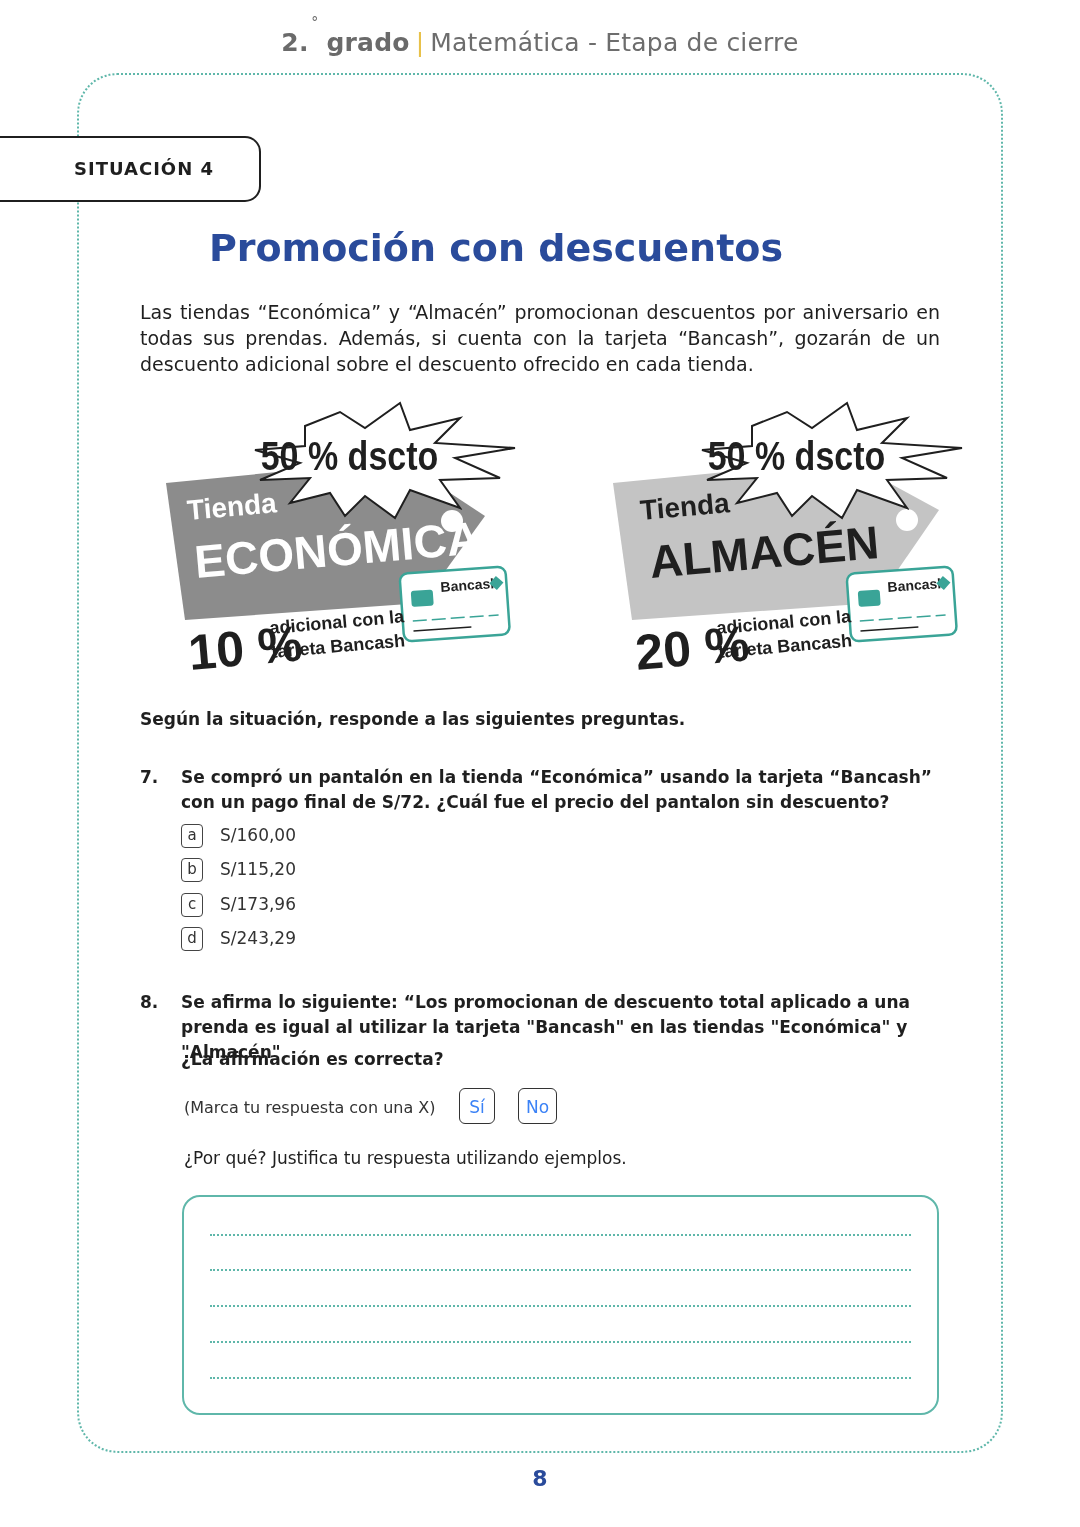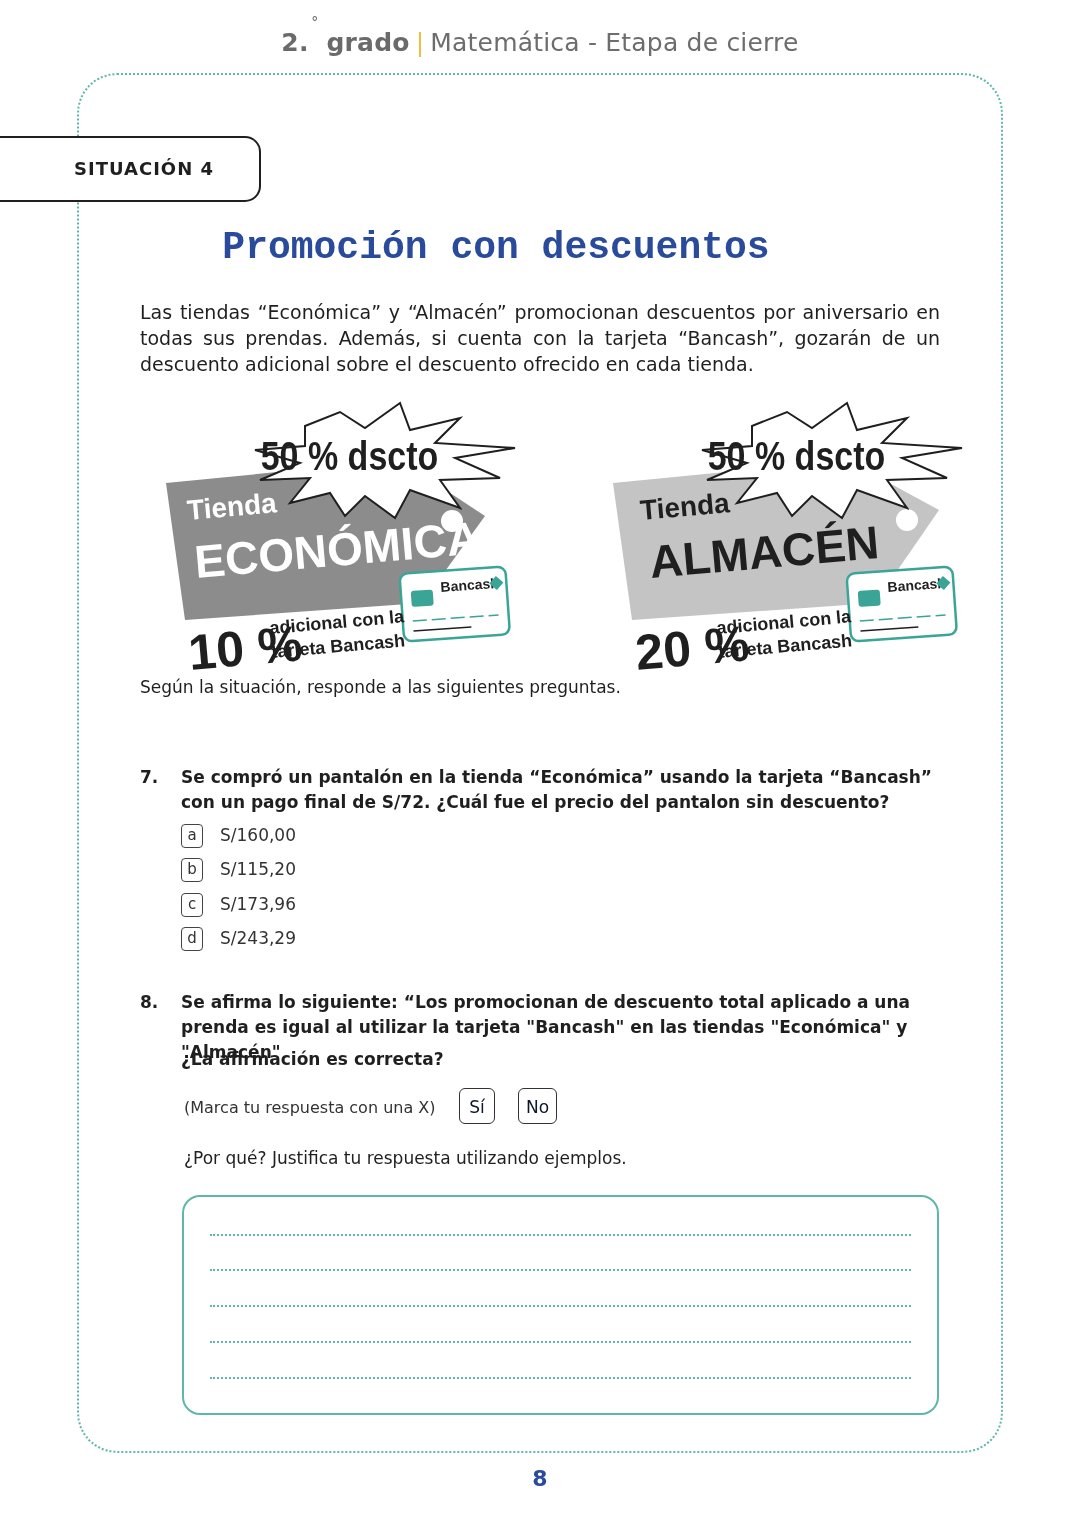--- a/index.html
+++ b/index.html
@@ -4,31 +4,31 @@
 <style>
   html, body { margin:0; padding:0; background:#ffffff; }
   body { width:1080px; height:1527px; position:relative; overflow:hidden; font-family:"DejaVu Sans", sans-serif; color:#1f1f1f; }
   .hdr { position:absolute; top:28px; left:0; width:1080px; text-align:center; font-size:25px; color:#6d6d6d; letter-spacing:0.2px; }
   .hdr .grade { font-weight:bold; color:#6a6a6a; position:relative; }
   .hdr .deg { position:absolute; top:-14px; left:30px; font-size:14px; font-weight:normal; }
   .hdr .sep { color:#e8c14a; margin:0 6px; }
   .frame { position:absolute; left:77px; top:73px; width:926px; height:1380px; border:2px dotted #5fb7aa; border-radius:40px; box-sizing:border-box; }
   .sit { position:absolute; left:-4px; top:136px; width:265px; height:66px; border:2px solid #1f1f1f; border-left:none; border-radius:0 16px 16px 0; background:#fff; box-sizing:border-box; }
   .sit span { position:absolute; left:78px; top:20px; font-weight:bold; font-size:18px; letter-spacing:1px; color:#1f1f1f; }
-  .title { position:absolute; top:226px; left:0; width:992px; text-align:center; font-size:38px; font-weight:bold; color:#2a4b9b;font-family:Liberation Mono, monospace; }
+  .title { position:absolute; top:226px; left:0; width:992px; text-align:center; font-size:38px; font-weight:bold; color:#2a4b9b; }
   .intro { position:absolute; top:299px; left:140px; width:800px; font-size:19px; line-height:26px; color:#1f1f1f; text-align:justify; }
-  .prompt { position:absolute; top:677px; left:140px; font-size:17px; font-weight:normal; }
+  .prompt { position:absolute; top:709px; left:140px; font-size:17px; font-weight:bold; }
   .q { position:absolute; left:140px; width:810px; font-size:17px; font-weight:bold; line-height:25px; }
   .q .num { position:absolute; left:0; top:0; }
   .q .txt { position:absolute; left:41px; width:770px; }
   .opt { position:absolute; left:181px; height:24px; font-size:17px; }
   .opt .box { position:absolute; left:0; top:0; width:20px; height:22px; border:1.5px solid #444; border-radius:4px; text-align:center; font-size:15px; line-height:21px; color:#333; }
   .opt .val { position:absolute; left:39px; top:1px; color:#333; white-space:nowrap; }
   .mark { position:absolute; top:1098px; left:184px; font-size:16px; color:#333; }
-  .ansbox { position:absolute; top:1088px; width:36px; height:36px; border:1.5px solid #333; border-radius:6px; text-align:center; line-height:36px; font-size:17px; color:#0f172a; box-sizing:border-box; }
+  .ansbox { position:absolute; top:1088px; width:36px; height:36px; border:1.5px solid #333; border-radius:6px; text-align:center; line-height:36px; font-size:17px; color:#3b82f6; box-sizing:border-box; }
   .why { position:absolute; top:1148px; left:184px; font-size:17px; font-weight:normal; }
   .lines { position:absolute; left:182px; top:1195px; width:757px; height:220px; border:2px solid #5fb7aa; border-radius:18px; box-sizing:border-box; }
   .dline { position:absolute; left:26px; right:26px; border-top:2px dotted #5fb7aa; height:0; }
   .page { position:absolute; top:1466px; left:0; width:1080px; text-align:center; font-size:22px; font-weight:bold; color:#2a4b9b; }
 </style>
 </head>
 <body>
 
 <div class="hdr">
   <span class="grade"><span>2.</span><span class="deg">°</span>&nbsp;&nbsp;<span>grado</span></span><span class="sep">|</span><span>Matemática - Etapa de cierre</span>

